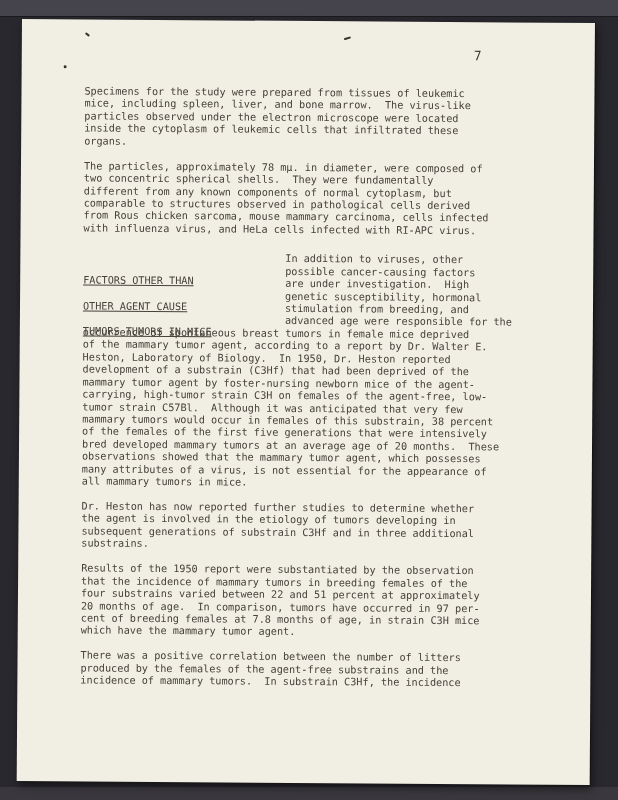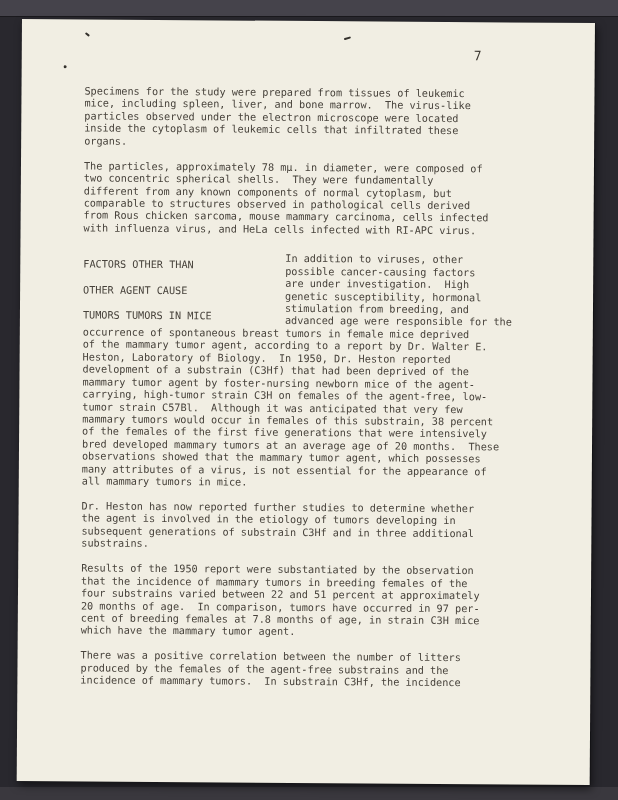--- a/index.html
+++ b/index.html
@@ -58,22 +58,23 @@
     white-space: pre;
     height: 12.45px;
   }
   .para { margin: 0 0 12.45px 0; }
   .section {
     position: relative;
     margin: 17px 0 12.45px 0;
   }
   .section-headings {
     position: absolute;
-    left: 0; top: 0;
+    left: 0; top: 16px;
     width: 200px;
+    text-decoration: underline;
   }
   .section-headings .tline {
     height: 25.5px;
     line-height: 25.5px;
   }
   .section-intro { margin-left: 202px; }
   .paper-mark {
     position: absolute;
     background: #34312c;
   }

